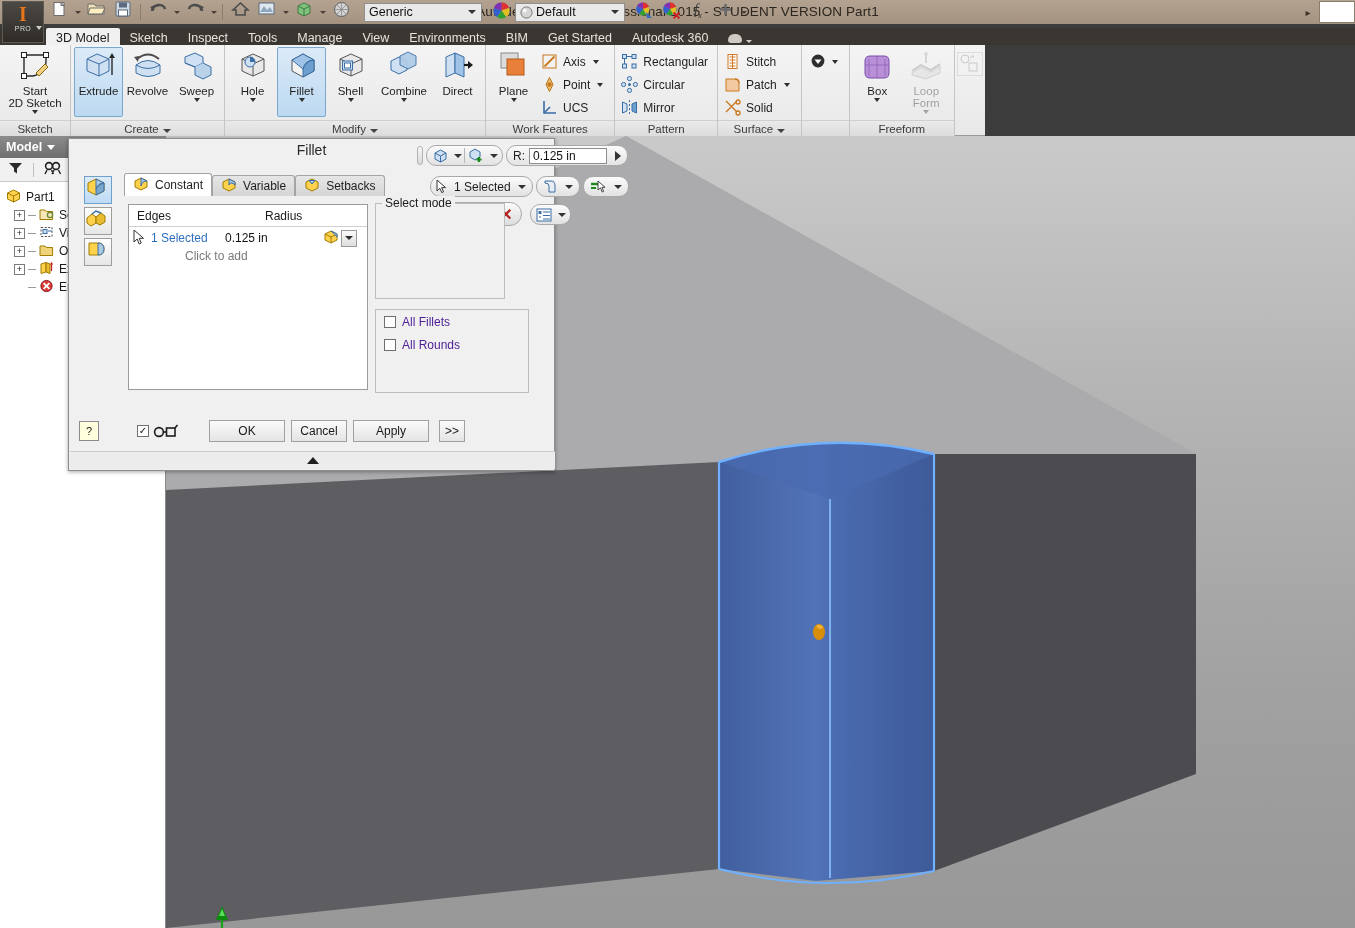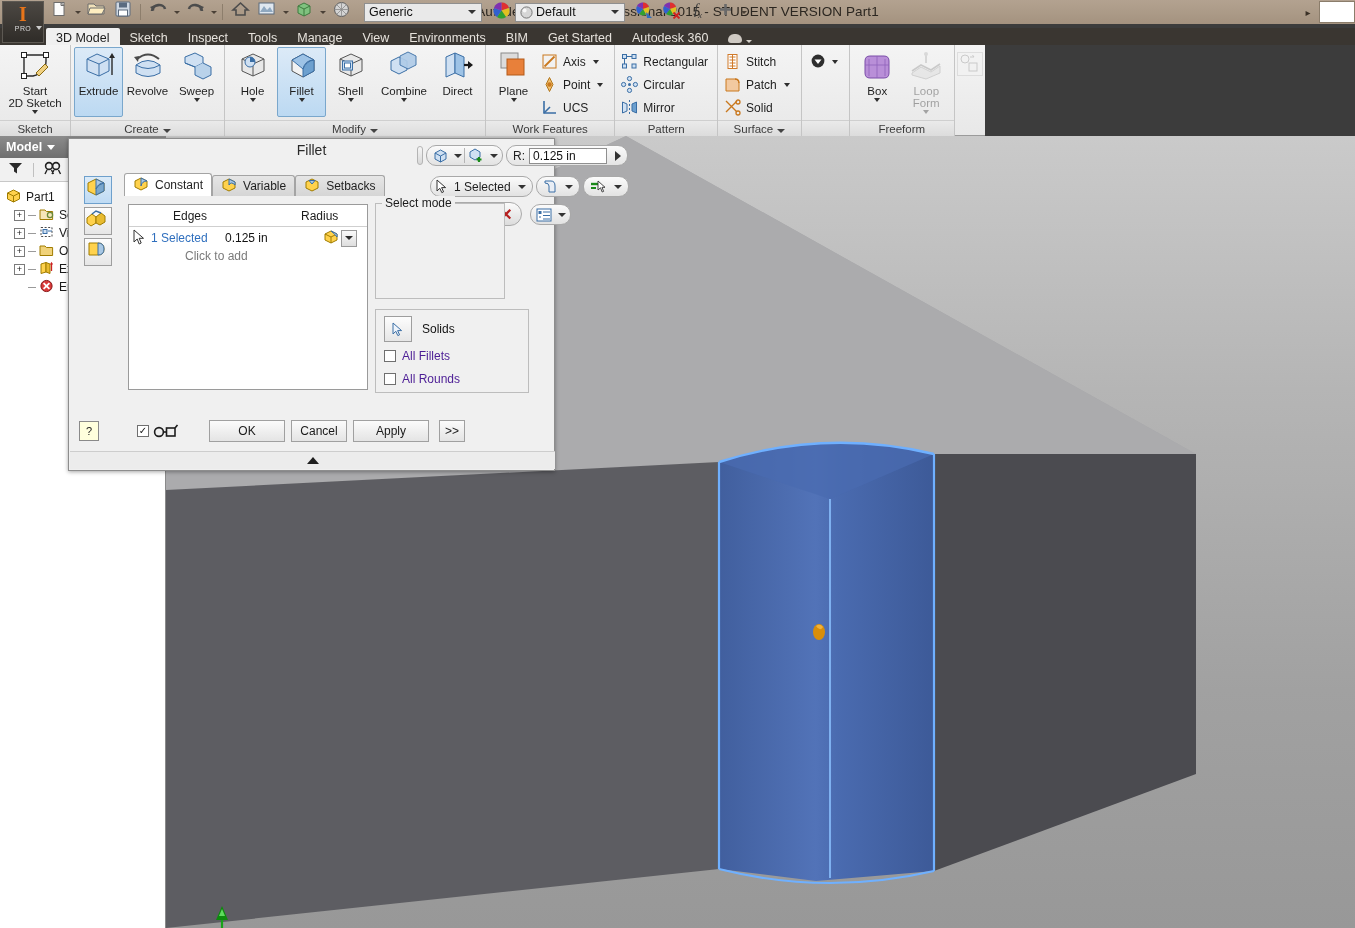--- a/index.html
+++ b/index.html
@@ -217,21 +217,21 @@
   }
   .dtab.active{background:#fff;height:23px;}
 
   .edgebox{
     position:absolute;left:128px;top:204px;width:240px;height:186px;
     background:#fff;border:1px solid #9a9a9a;
   }
   .eb-head{
     height:22px;display:flex;align-items:center;border-bottom:1px solid #cfcfcf;font-size:12px;color:#1b1b1b;
   }
-  .eb-head .c1{width:96px;padding-left:8px;margin-left:36px;}
+  .eb-head .c1{width:96px;padding-left:8px;}
   .eb-head .c2{flex:1;margin-left:40px;}
   .eb-row{
     height:22px;display:flex;align-items:center;font-size:12px;position:relative;
   }
   .eb-row .c1{width:96px;padding-left:22px;color:#2f6fbe;}
   .eb-row .c2{flex:1;color:#111;}
   .eb-row .c3{width:44px;display:flex;align-items:center;gap:1px;}
   .minidrop{
     width:16px;height:17px;border:1px solid #9a9a9a;background:linear-gradient(180deg,#fafafa,#dedede);
     display:flex;align-items:center;justify-content:center;
@@ -995,28 +995,20 @@
         </svg>
     </div>
     <div class="pillcaret"></div>
   </div>
 
   <div class="grpbox" style="left:375px;top:203px;width:130px;height:96px;">
     <span class="grp-legend">Select mode</span>
   </div>
 
   <div class="grpbox" style="left:375px;top:309px;width:154px;height:84px;">
-    <div style="display:flex;align-items:center;gap:10px;padding:6px 0 2px 8px;">
-      <span style="width:28px;height:26px;border:1px solid #9e9e9e;background:linear-gradient(180deg,#fdfdfd,#e6e6e6);display:flex;align-items:center;justify-content:center;">
-        <svg width="13" height="15" viewBox="0 0 13 15">
-          <path d="M1 1 L1 12 L3.8 9.3 L5.8 13.6 L7.6 12.8 L5.6 8.6 L9.6 8.6 Z" fill="#eef4fb" stroke="#3a6ea5" stroke-width="1"></path>
-        </svg>
-      </span>
-      <span style="font-size:12px;color:#131313">Solids</span>
-    </div>
     <div id="solids-checkboxes">
         <div class="check-row">
           <span class="cbox"></span>
           <span>All Fillets</span>
         </div>
         <div class="check-row">
           <span class="cbox"></span>
           <span>All Rounds</span>
         </div>
       </div>

